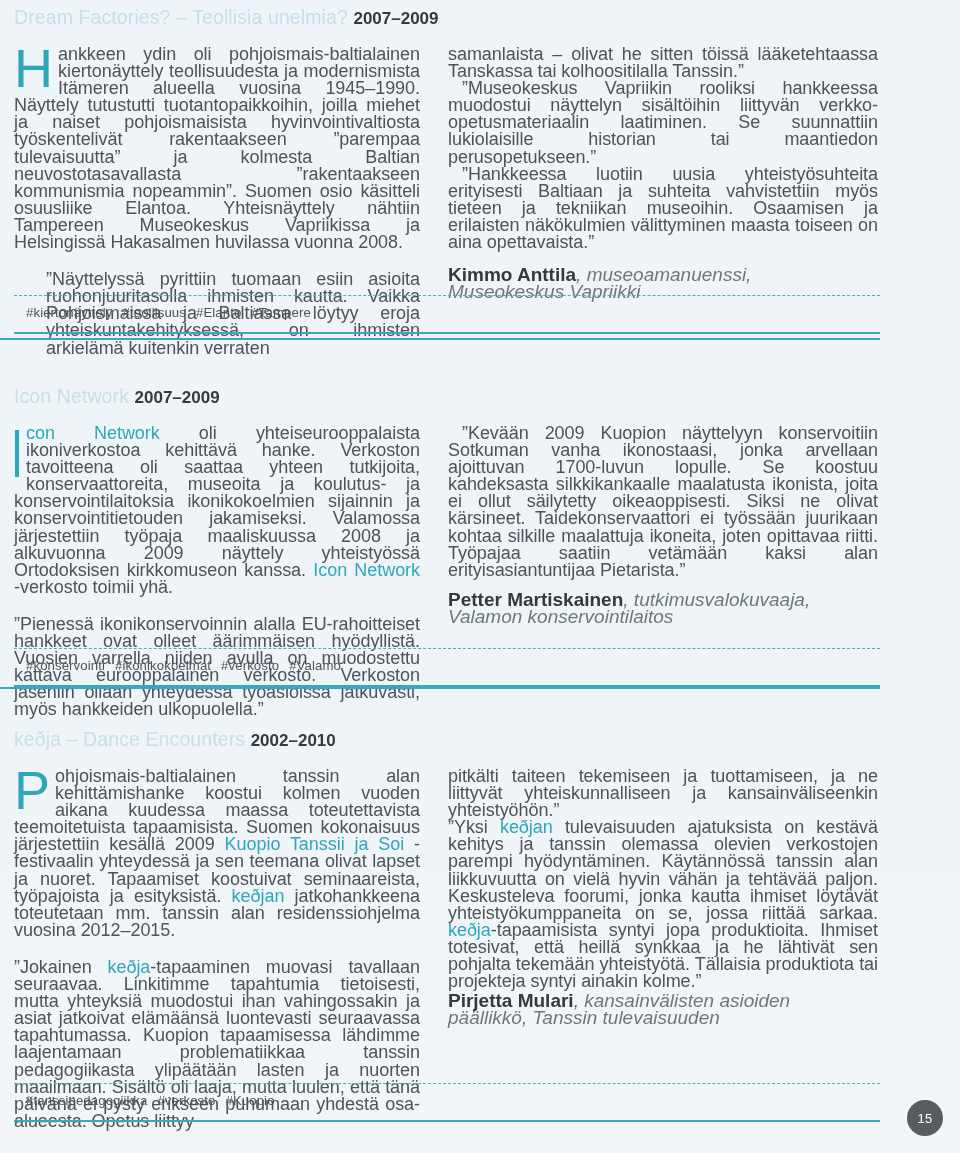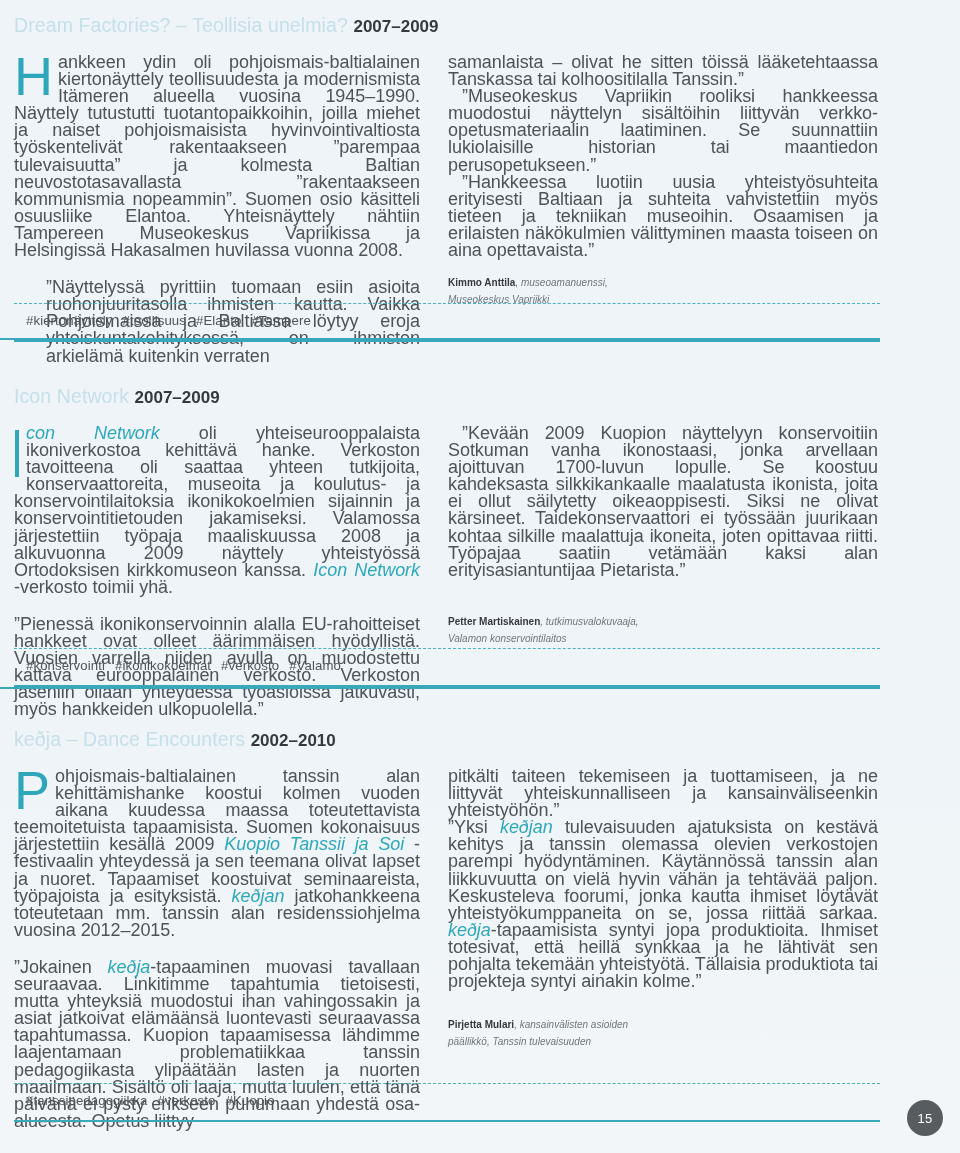--- a/index.html
+++ b/index.html
@@ -71,21 +71,20 @@
     line-height: 17.1px;
     color: #4d5358;
     text-align: justify;
     letter-spacing: -0.05px;
     hyphens: none;
   }
   p.gap { margin-top: 16px; }
 
   .em-teal {
     color: #2ea7bb;
-    font-style: italic;
     margin-top: 23px;
   }
 
   
   .dropcap-wrap {
     position: relative;
   }
   .dropcap {
     float: left;
     color: #2ea7bb;
@@ -102,21 +101,21 @@
     float: left;
     width: 4px;
     height: 47px;
     background: #2ea7bb;
     margin: 5px 7px 0 1px;
   }
 
   
   .attrib {
     margin-top: 15px;
-    font-size: 10px;
+    font-size: 19px;
     line-height: 17.1px;
     color: #6f777c;
     font-style: italic;
   }
   .attrib b {
     color: #35393d;
     font-style: normal;
     font-weight: 700;
   }
 
@@ -166,21 +165,21 @@
     align-items: center;
     justify-content: center;
     letter-spacing: 0.3px;
   }
 </style>
 </head>
 <body>
 
 <div class="page">
 
-  <div class="section" style="top:12px;">
+  <div class="section" style="top:4px;">
     <div class="section-inner">
       <h2 class="sec-head">
         <span class="title">Dream Factories? – Teollisia unelmia?</span>
         <span class="years">2007–2009</span>
       </h2>
     </div>
     <div class="cols" style="height:260px;">
       <div class="col col-left">
         <div class="dropcap-wrap">
           <span class="dropcap big">H</span>
@@ -219,21 +218,21 @@
     <div class="cols" style="height:250px;">
       <div class="col col-left">
         <div class="dropcap-wrap">
           <span class="barcap"></span>
           <p><span class="em-teal">con Network</span><span> oli yhteiseurooppalaista ikoniverkostoa kehittävä hanke. Verkoston tavoitteena oli saattaa yhteen tutkijoita, konservaattoreita, museoita ja koulutus- ja konservointilaitoksia ikonikokoelmien sijainnin ja konservointitietouden jakamiseksi. Valamossa järjestettiin työpaja maaliskuussa 2008 ja alkuvuonna 2009 näyttely yhteistyössä Ortodoksisen kirkkomuseon kanssa. </span><span class="em-teal">Icon Network</span><span> -verkosto toimii yhä.</span></p>
         </div>
         <p class="gap" style="margin-top:20px;">”Pienessä ikonikonservoinnin alalla EU-rahoitteiset hankkeet ovat olleet äärimmäisen hyödyllistä. Vuosien varrella niiden avulla on muodostettu kattava eurooppalainen verkosto. Verkoston jäseniin ollaan yhteydessä työasioissa jatkuvasti, myös hankkeiden ulkopuolella.”</p>
       </div>
       <div class="col col-right">
         <p style="text-indent:14px;">”Kevään 2009 Kuopion näyttelyyn konservoitiin Sotkuman vanha ikonostaasi, jonka arvellaan ajoittuvan 1700-luvun lopulle. Se koostuu kahdeksasta silkkikankaalle maalatusta ikonista, joita ei ollut säilytetty oikeaoppisesti. Siksi ne olivat kärsineet. Taidekonservaattori ei työssään juurikaan kohtaa silkille maalattuja ikoneita, joten opittavaa riitti. Työpajaa saatiin vetämään kaksi alan erityisasiantuntijaa Pietarista.”</p>
-        <div class="attrib" style="margin-top:34px;">
+        <div class="attrib" style="margin-top:12px;">
           <b>Petter Martiskainen</b><span>, tutkimusvalokuvaaja,</span><br>
           <span>Valamon konservointilaitos</span>
         </div>
       </div>
     </div>
     <div class="tags-block" style="top:265px;">
       <div class="tags-dashed"></div>
       <div class="tags-row">
         <span>#konservointi</span><span>#ikonikokoelmat</span><span>#verkosto</span><span>#Valamo</span>
       </div>
@@ -254,21 +253,21 @@
       <div class="col col-left">
         <div class="dropcap-wrap">
           <span class="dropcap big">P</span>
           <p><span>ohjoismais-baltialainen tanssin alan kehittämishanke koostui kolmen vuoden aikana kuudessa maassa toteutettavista teemoitetuista tapaamisista. Suomen kokonaisuus järjestettiin kesällä 2009 </span><span class="em-teal">Kuopio Tanssii ja Soi</span><span> -festivaalin yhteydessä ja sen teemana olivat lapset ja nuoret.  Tapaamiset koostuivat seminaareista, työpajoista ja esityksistä. </span><span class="em-teal">keðjan</span><span> jatkohankkeena toteutetaan mm. tanssin alan residenssiohjelma vuosina 2012–2015.</span></p>
         </div>
         <p class="gap" style="margin-top:20px;"><span>”Jokainen </span><span class="em-teal">keðja</span><span>-tapaaminen muovasi tavallaan seuraavaa. Linkitimme tapahtumia tietoisesti, mutta yhteyksiä muodostui ihan vahingossakin ja asiat jatkoivat elämäänsä luontevasti seuraavassa tapahtumassa. Kuopion tapaamisessa lähdimme laajentamaan problematiikkaa tanssin pedagogiikasta ylipäätään lasten ja nuorten maailmaan. Sisältö oli laaja, mutta luulen, että tänä päivänä ei pysty erikseen puhumaan yhdestä osa-alueesta. Opetus liittyy</span></p>
       </div>
       <div class="col col-right">
         <p>pitkälti taiteen tekemiseen ja tuottamiseen, ja ne liittyvät yhteiskunnalliseen ja kansainväliseenkin yhteistyöhön.”</p>
         <p><span>”Yksi </span><span class="em-teal">keðjan</span><span> tulevaisuuden ajatuksista on kestävä kehitys ja tanssin olemassa olevien verkostojen parempi hyödyntäminen. Käytännössä tanssin alan liikkuvuutta on vielä hyvin vähän ja tehtävää paljon. Keskusteleva foorumi, jonka kautta ihmiset löytävät yhteistyökumppaneita on se, jossa riittää sarkaa. </span><span class="em-teal">keðja</span><span>-tapaamisista syntyi jopa produktioita. Ihmiset totesivat, että heillä synkkaa ja he lähtivät sen pohjalta tekemään yhteistyötä. Tällaisia produktiota tai projekteja syntyi ainakin kolme.”</span></p>
-        <div class="attrib" style="margin-top:26px;">
+        <div class="attrib" style="margin-top:2px;">
           <b>Pirjetta Mulari</b><span>, kansainvälisten asioiden</span><br>
           <span>päällikkö, Tanssin tulevaisuuden</span>
         </div>
       </div>
     </div>
     <div class="tags-block" style="top:357px;">
       <div class="tags-dashed"></div>
       <div class="tags-row">
         <span>#tanssipedagogiikka</span><span>#verkosto</span><span>#Kuopio</span>
       </div>

